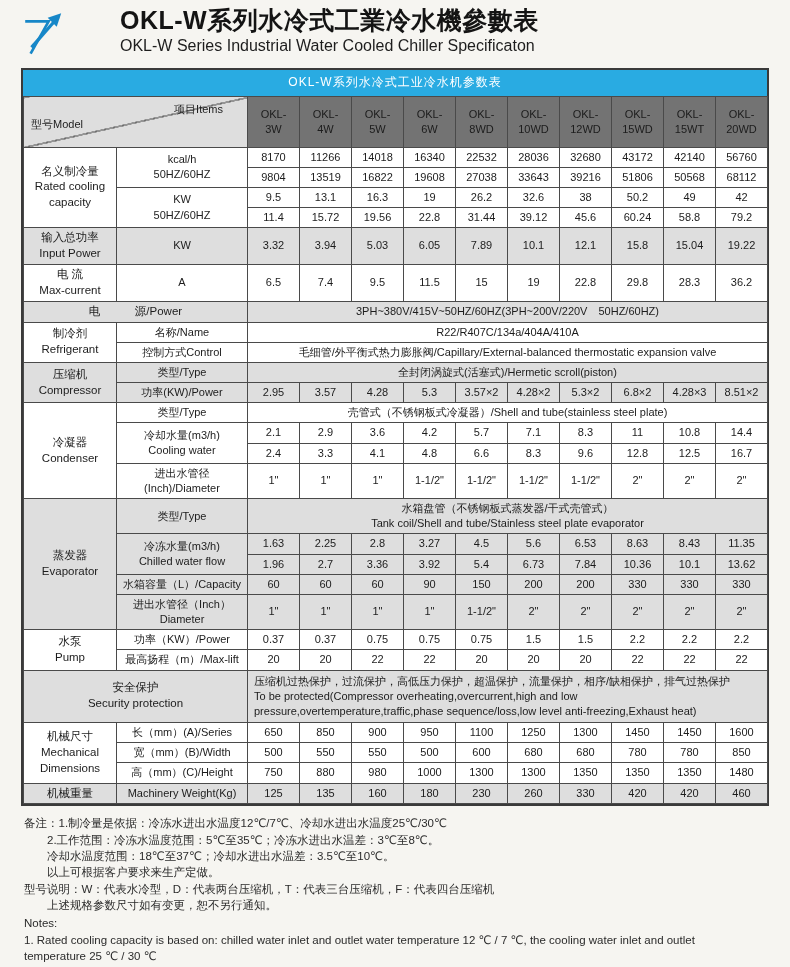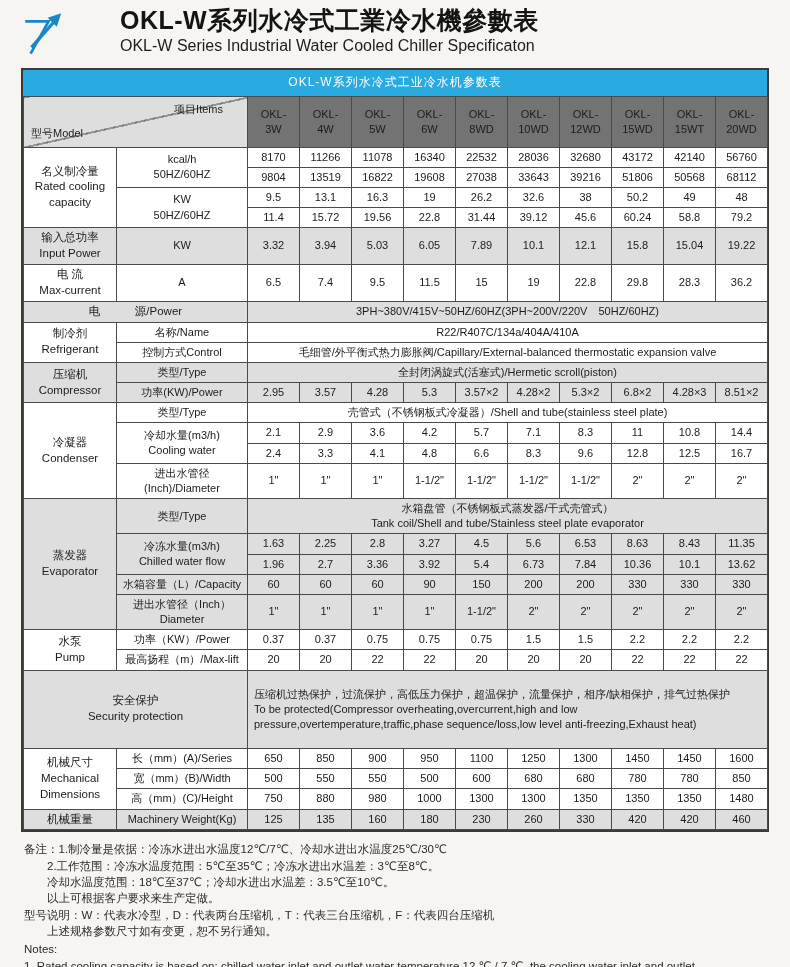--- a/index.html
+++ b/index.html
@@ -19,25 +19,25 @@
   .banner { background:#29abe2; color:#ffffff; text-align:center; font-size:12px;
             padding:4px 0 5px 0; letter-spacing:1px; }
   table { border-collapse:collapse; table-layout:fixed; width:744px; background:#ffffff; }
   td { border:1px solid #4a4a4a; font-size:11px; line-height:1.38; text-align:center;
        vertical-align:middle; padding:2px 1px; color:#1c1c1c; white-space:pre-line;
        overflow-wrap:break-word; }
   thead td { background:#737373; height:40px; font-size:11px; }
   tr.shade td { background:#dedede; }
   td.sec  { font-size:11.5px; }
   td.item { font-size:11px; }
-  td.spanl{ text-align:left; padding:16px 6px; }
+  td.spanl{ text-align:left; padding:3px 6px; }
   td.corner { position:relative; background-color:#dedede;
       background-image:linear-gradient(to bottom right,
         transparent 49.5%, #4a4a4a 49.5%, #4a4a4a 50.6%, transparent 50.6%); }
-  .corner .cm { position:absolute; left:7px; bottom:5px; }
+  .corner .cm { position:absolute; left:7px; bottom:14px; }
   .corner .ci { position:absolute; right:24px; top:5px; }
 
   
   .notes { margin:9px 0 0 24px; color:#2b2b2b; }
   .note-line { font-size:11.5px; line-height:1.42; white-space:pre-wrap; }
 </style>
 </head>
 <body>
 
 <div class="page">
@@ -101,21 +101,21 @@
       </thead>
       <tbody>
           <tr>
             <td class="sec" rowspan="4">名义制冷量
 Rated cooling
 capacity</td>
             <td class="item" rowspan="2">kcal/h
 50HZ/60HZ</td>
             <td class="val">8170</td>
             <td class="val">11266</td>
-            <td class="val">11078</td>
+            <td class="val">14018</td>
             <td class="val">16340</td>
             <td class="val">22532</td>
             <td class="val">28036</td>
             <td class="val">32680</td>
             <td class="val">43172</td>
             <td class="val">42140</td>
             <td class="val">56760</td>
           </tr>
           <tr>
             <td class="val">9804</td>
@@ -134,21 +134,21 @@
 50HZ/60HZ</td>
             <td class="val">9.5</td>
             <td class="val">13.1</td>
             <td class="val">16.3</td>
             <td class="val">19</td>
             <td class="val">26.2</td>
             <td class="val">32.6</td>
             <td class="val">38</td>
             <td class="val">50.2</td>
             <td class="val">49</td>
-            <td class="val">48</td>
+            <td class="val">42</td>
           </tr>
           <tr>
             <td class="val">11.4</td>
             <td class="val">15.72</td>
             <td class="val">19.56</td>
             <td class="val">22.8</td>
             <td class="val">31.44</td>
             <td class="val">39.12</td>
             <td class="val">45.6</td>
             <td class="val">60.24</td>

